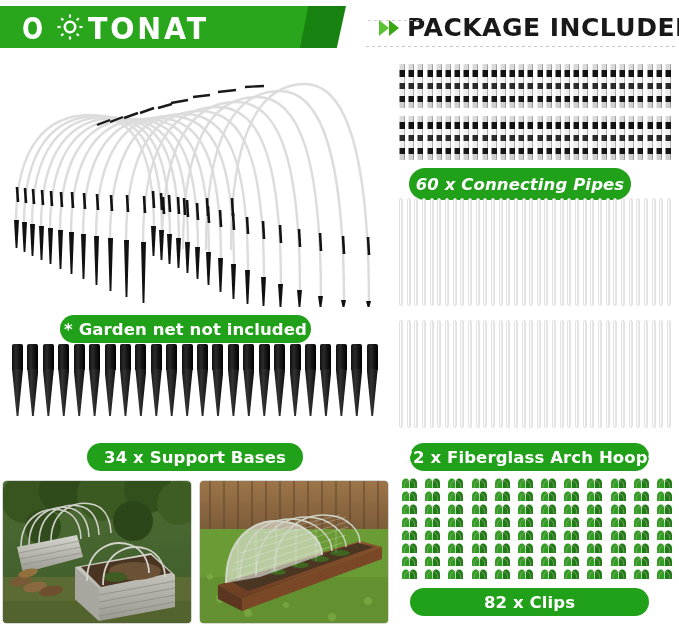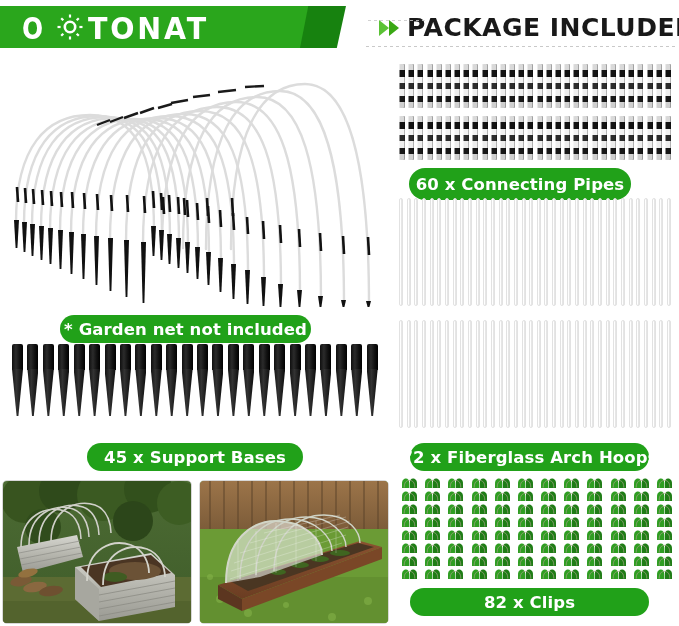--- a/index.html
+++ b/index.html
@@ -360,21 +360,21 @@
     <div class="stake">
         <div class="stake-top"></div>
         <div class="stake-tip"></div>
       </div>
     <div class="stake">
         <div class="stake-top"></div>
         <div class="stake-tip"></div>
       </div>
   </div>
 
-  <div class="pill" style="left:87px;top:443px;width:216px;height:28px;">45 x Support Bases</div>
+  <div class="pill" style="left:87px;top:443px;width:216px;height:28px;">34 x Support Bases</div>
 
   <div class="pipes-block">
     <div class="pipe-row">
       <div class="pipe"></div>
         <div class="pipe"></div>
         <div class="pipe"></div>
         <div class="pipe"></div>
         <div class="pipe"></div>
       <div class="pipe"></div>
         <div class="pipe"></div>
@@ -429,21 +429,21 @@
         <div class="pipe"></div>
         <div class="pipe"></div>
       <div class="pipe"></div>
         <div class="pipe"></div>
         <div class="pipe"></div>
         <div class="pipe"></div>
         <div class="pipe"></div>
     </div>
   </div>
 
-  <div class="pill" style="left:409px;top:168px;width:222px;height:32px;">60 x Connecting Pipes</div>
+  <div class="pill" style="left:409px;top:168px;width:222px;height:32px;font-style:italic;">60 x Connecting Pipes</div>
 
   <div class="rods-block">
     <div class="rod-row">
       <div class="rod"></div>
         <div class="rod"></div>
         <div class="rod"></div>
         <div class="rod"></div>
         <div class="rod"></div>
         <div class="rod"></div>
       <div class="rod"></div>

